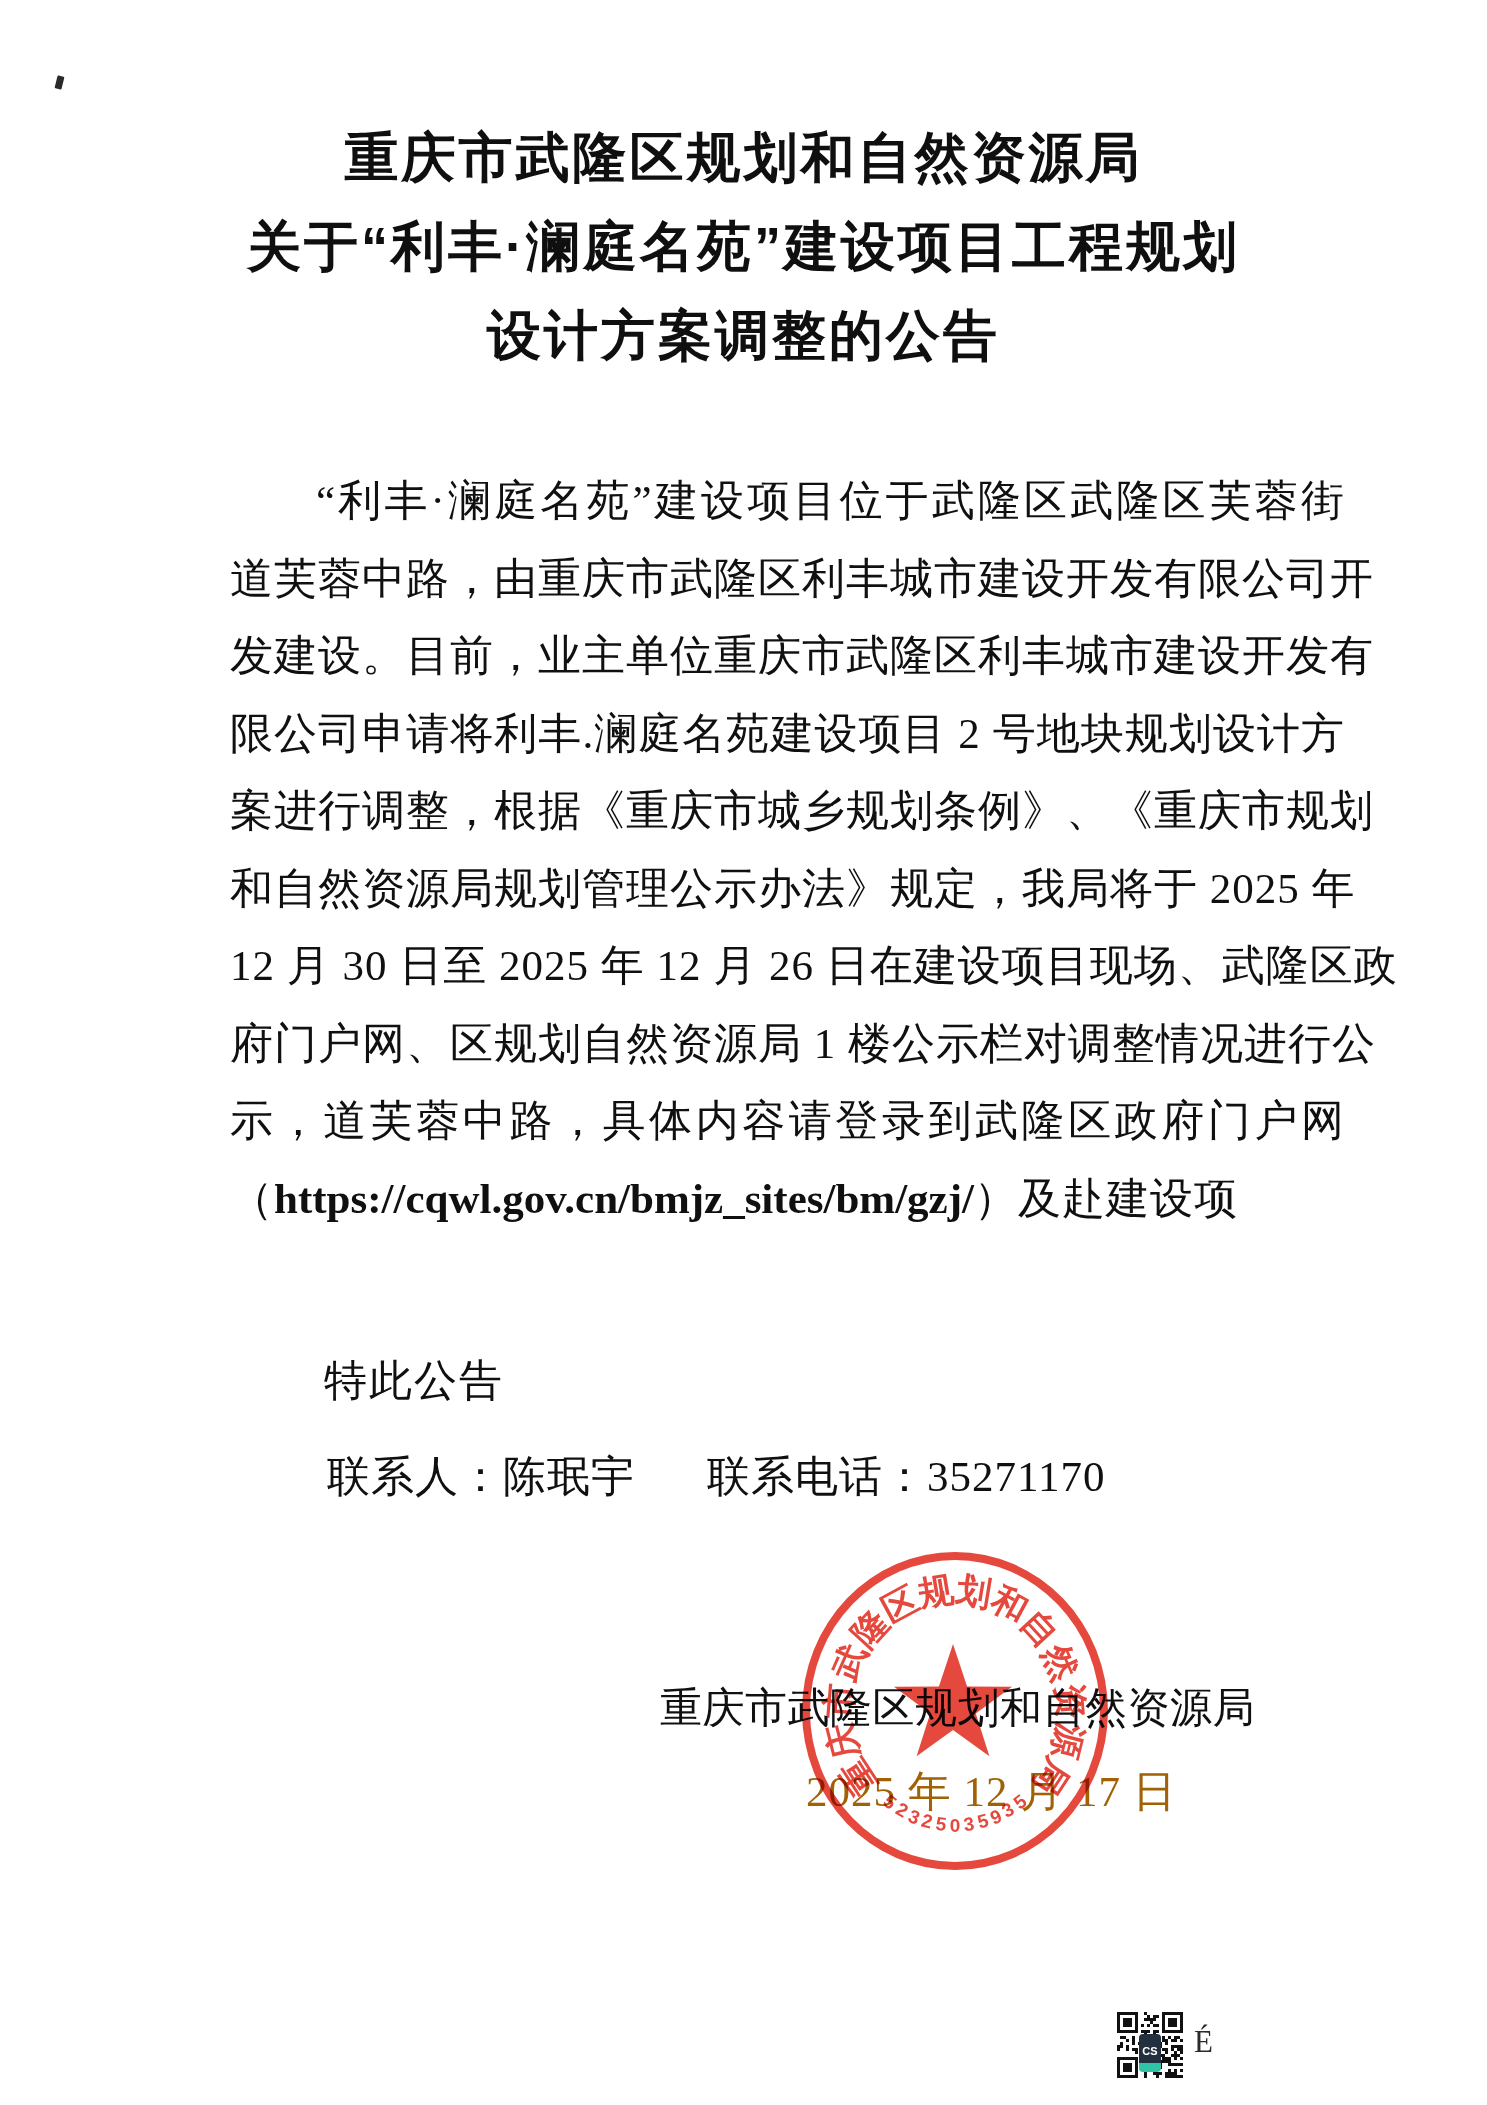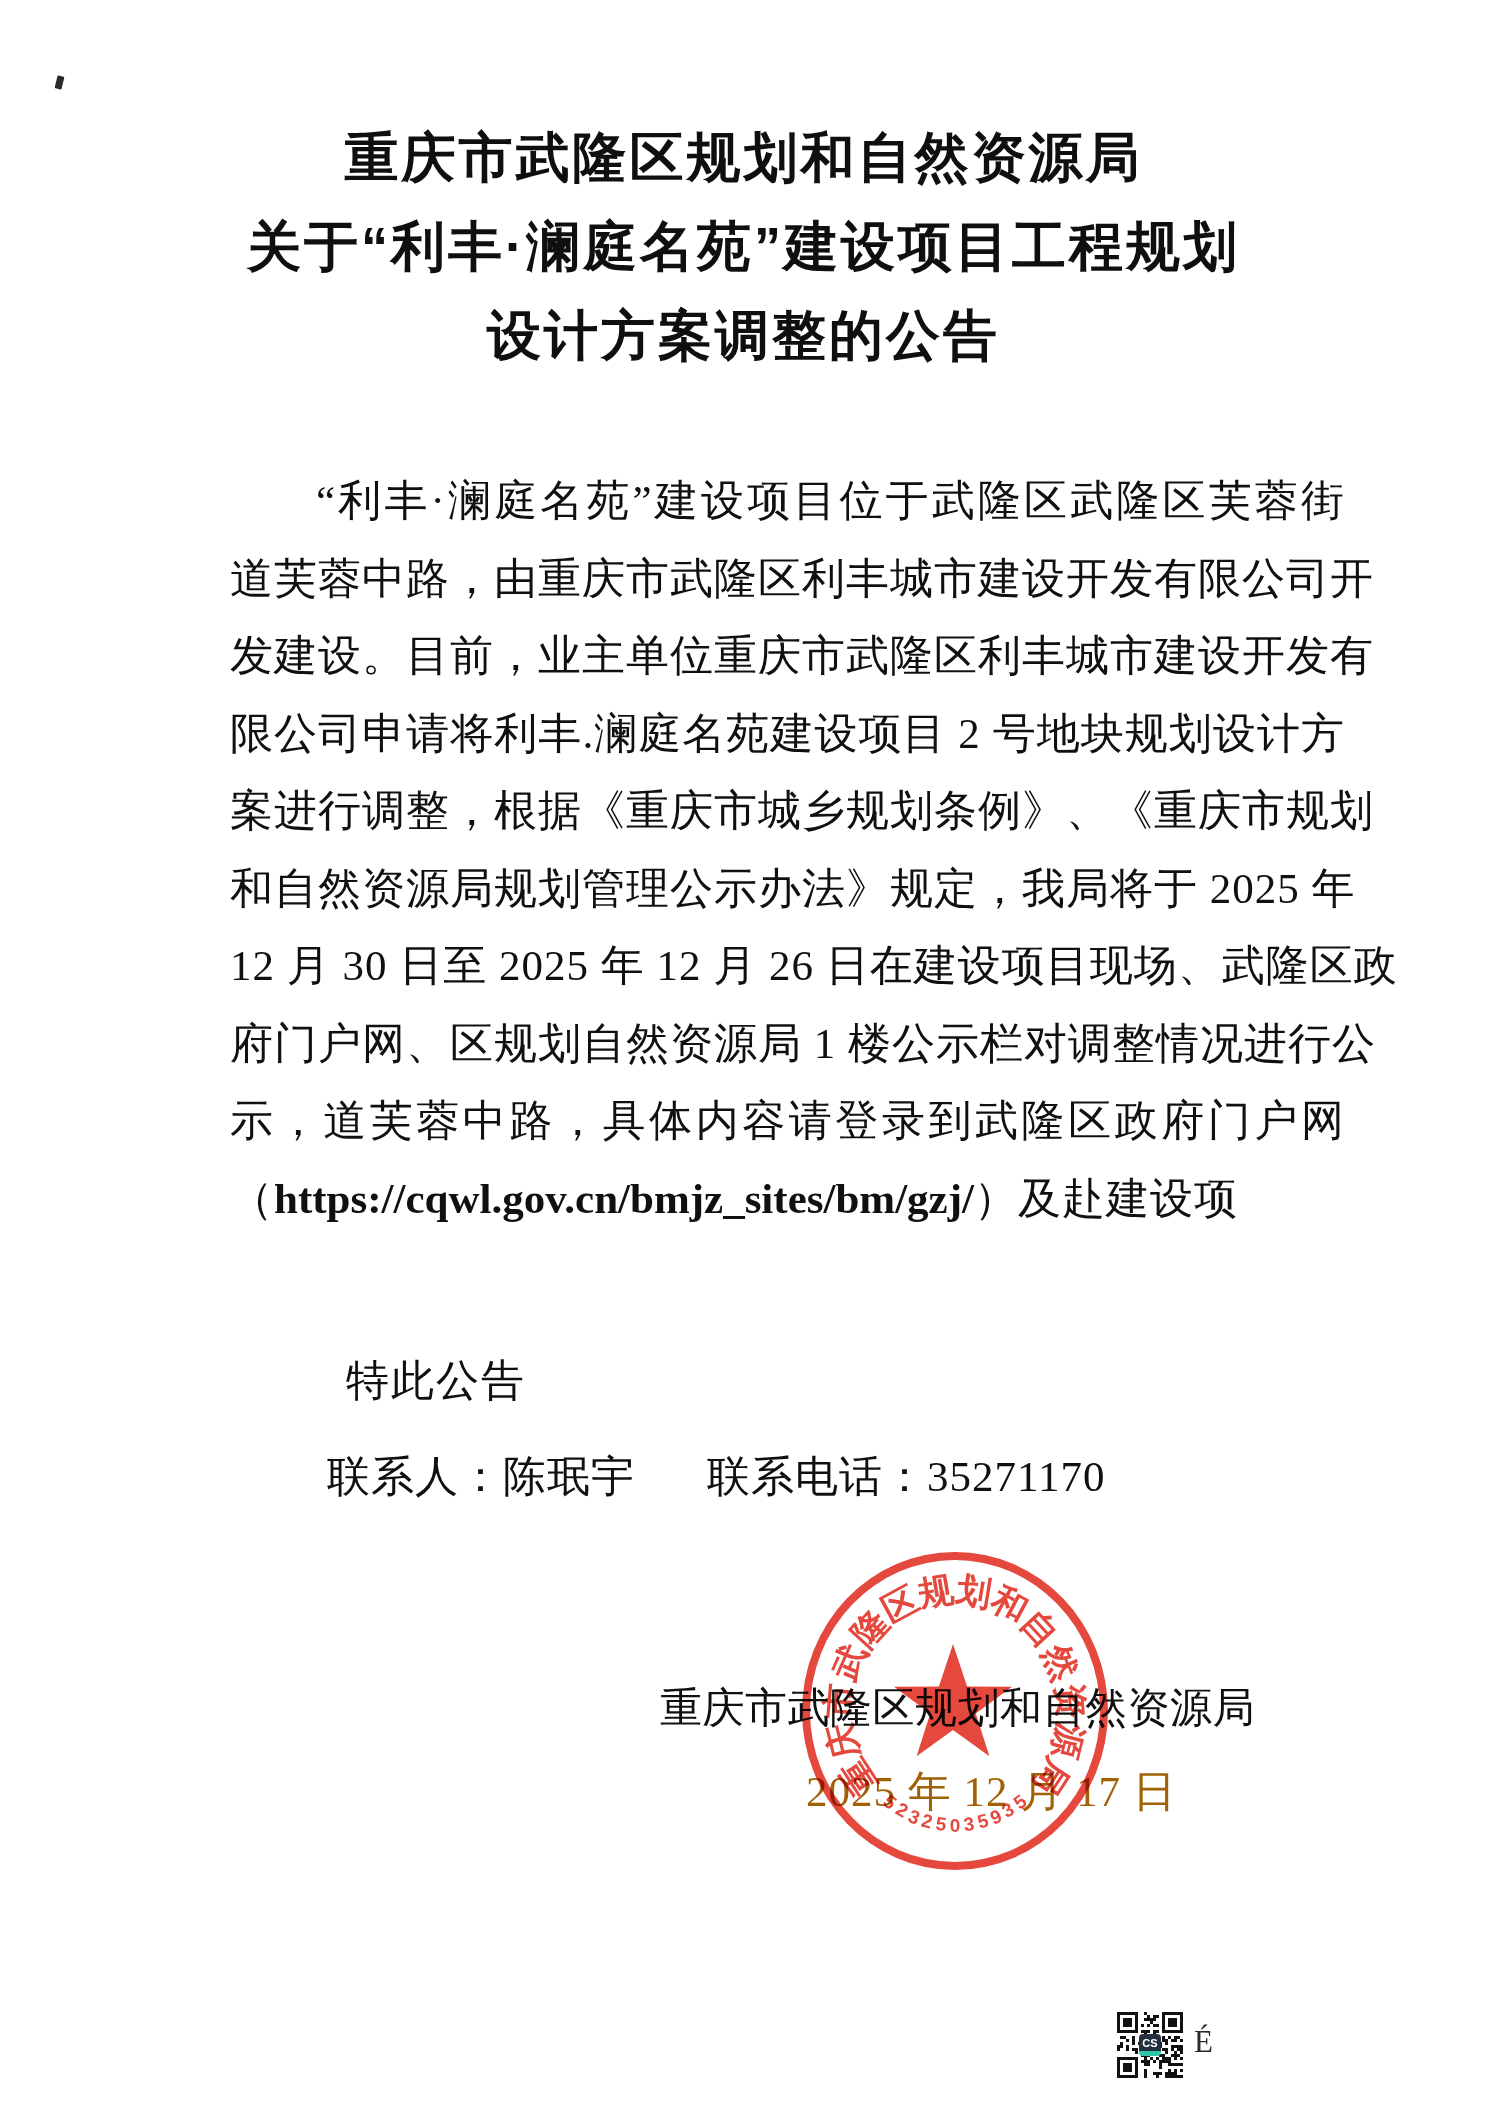--- a/index.html
+++ b/index.html
@@ -39,21 +39,21 @@
   }
   .body-line:first-child{ text-indent:86px; }
   .body-line:last-child{ text-align-last:left; white-space:normal; }
   .url-bold{
     font-weight:bold;
     font-family:"Liberation Serif", serif;
     letter-spacing:0;
     margin-top:40px;
   }
   .closing-line{
-    position:absolute;left:346px;top:1352px;
+    position:absolute;left:324px;top:1352px;
     font-size:43px;color:#101010;letter-spacing:2px;
   }
   .contact-line{
     position:absolute;left:327px;top:1448px;
     font-size:43px;color:#101010;letter-spacing:1px;
     white-space:nowrap;
   }
   .contact-phone{ margin-left:72px; }
   .signature-line{
     position:absolute;left:660px;top:1680px;
@@ -94,21 +94,21 @@
     font-weight:bold;
     font-size:19px;line-height:19px;
     color:var(--seal-color,#e33a2e);
   }
   
   .qr{
     position:absolute;left:1117px;top:2012px;width:66px;height:66px;
   }
   .qr svg{display:block;}
   .qr-logo{
-    position:absolute;left:22px;top:22px;width:22px;height:22px;
+    position:absolute;left:22px;top:22px;width:22px;height:38px;
     border-radius:4px;
     background:linear-gradient(to bottom,#232f3f 0%,#232f3f 76%,#2ec4a5 76%,#2ec4a5 100%);
     display:flex;align-items:center;justify-content:center;
   }
   .qr-logo span{
     color:#ffffff;font-family:"Liberation Sans", sans-serif;
     font-weight:bold;font-size:11px;line-height:11px;
     margin-top:-4px;letter-spacing:0;
   }
   .corner-char{

